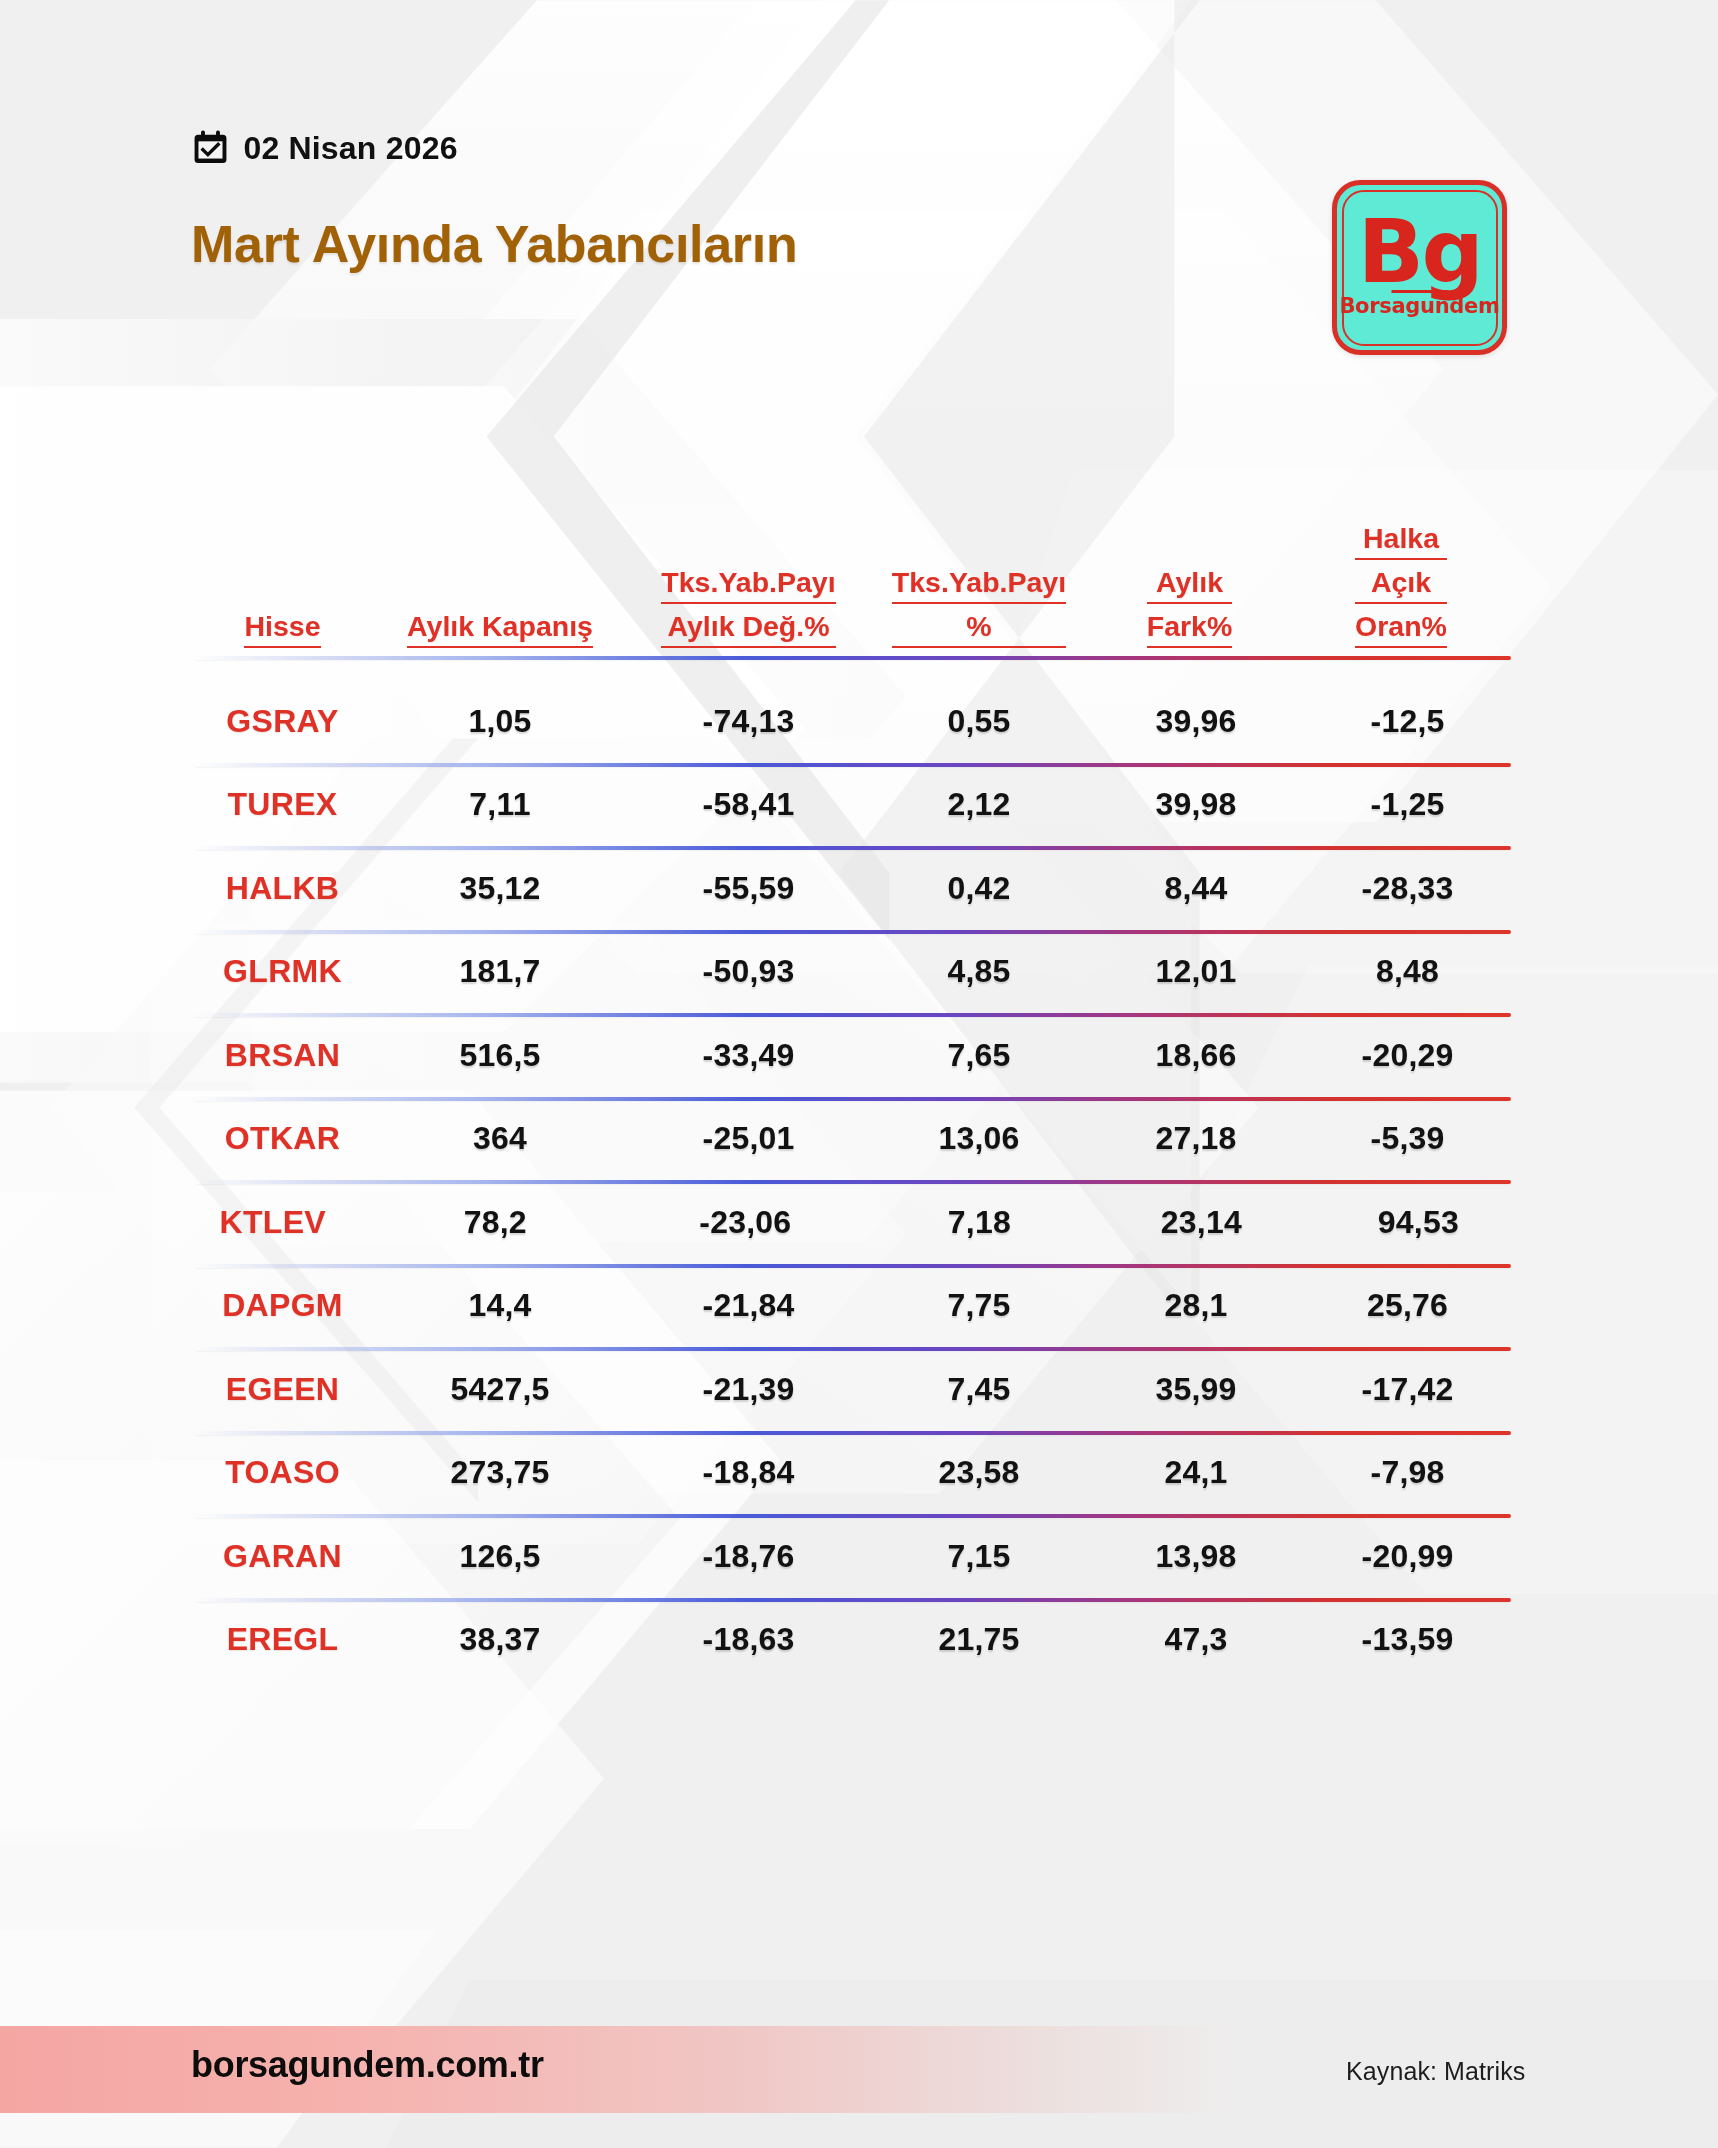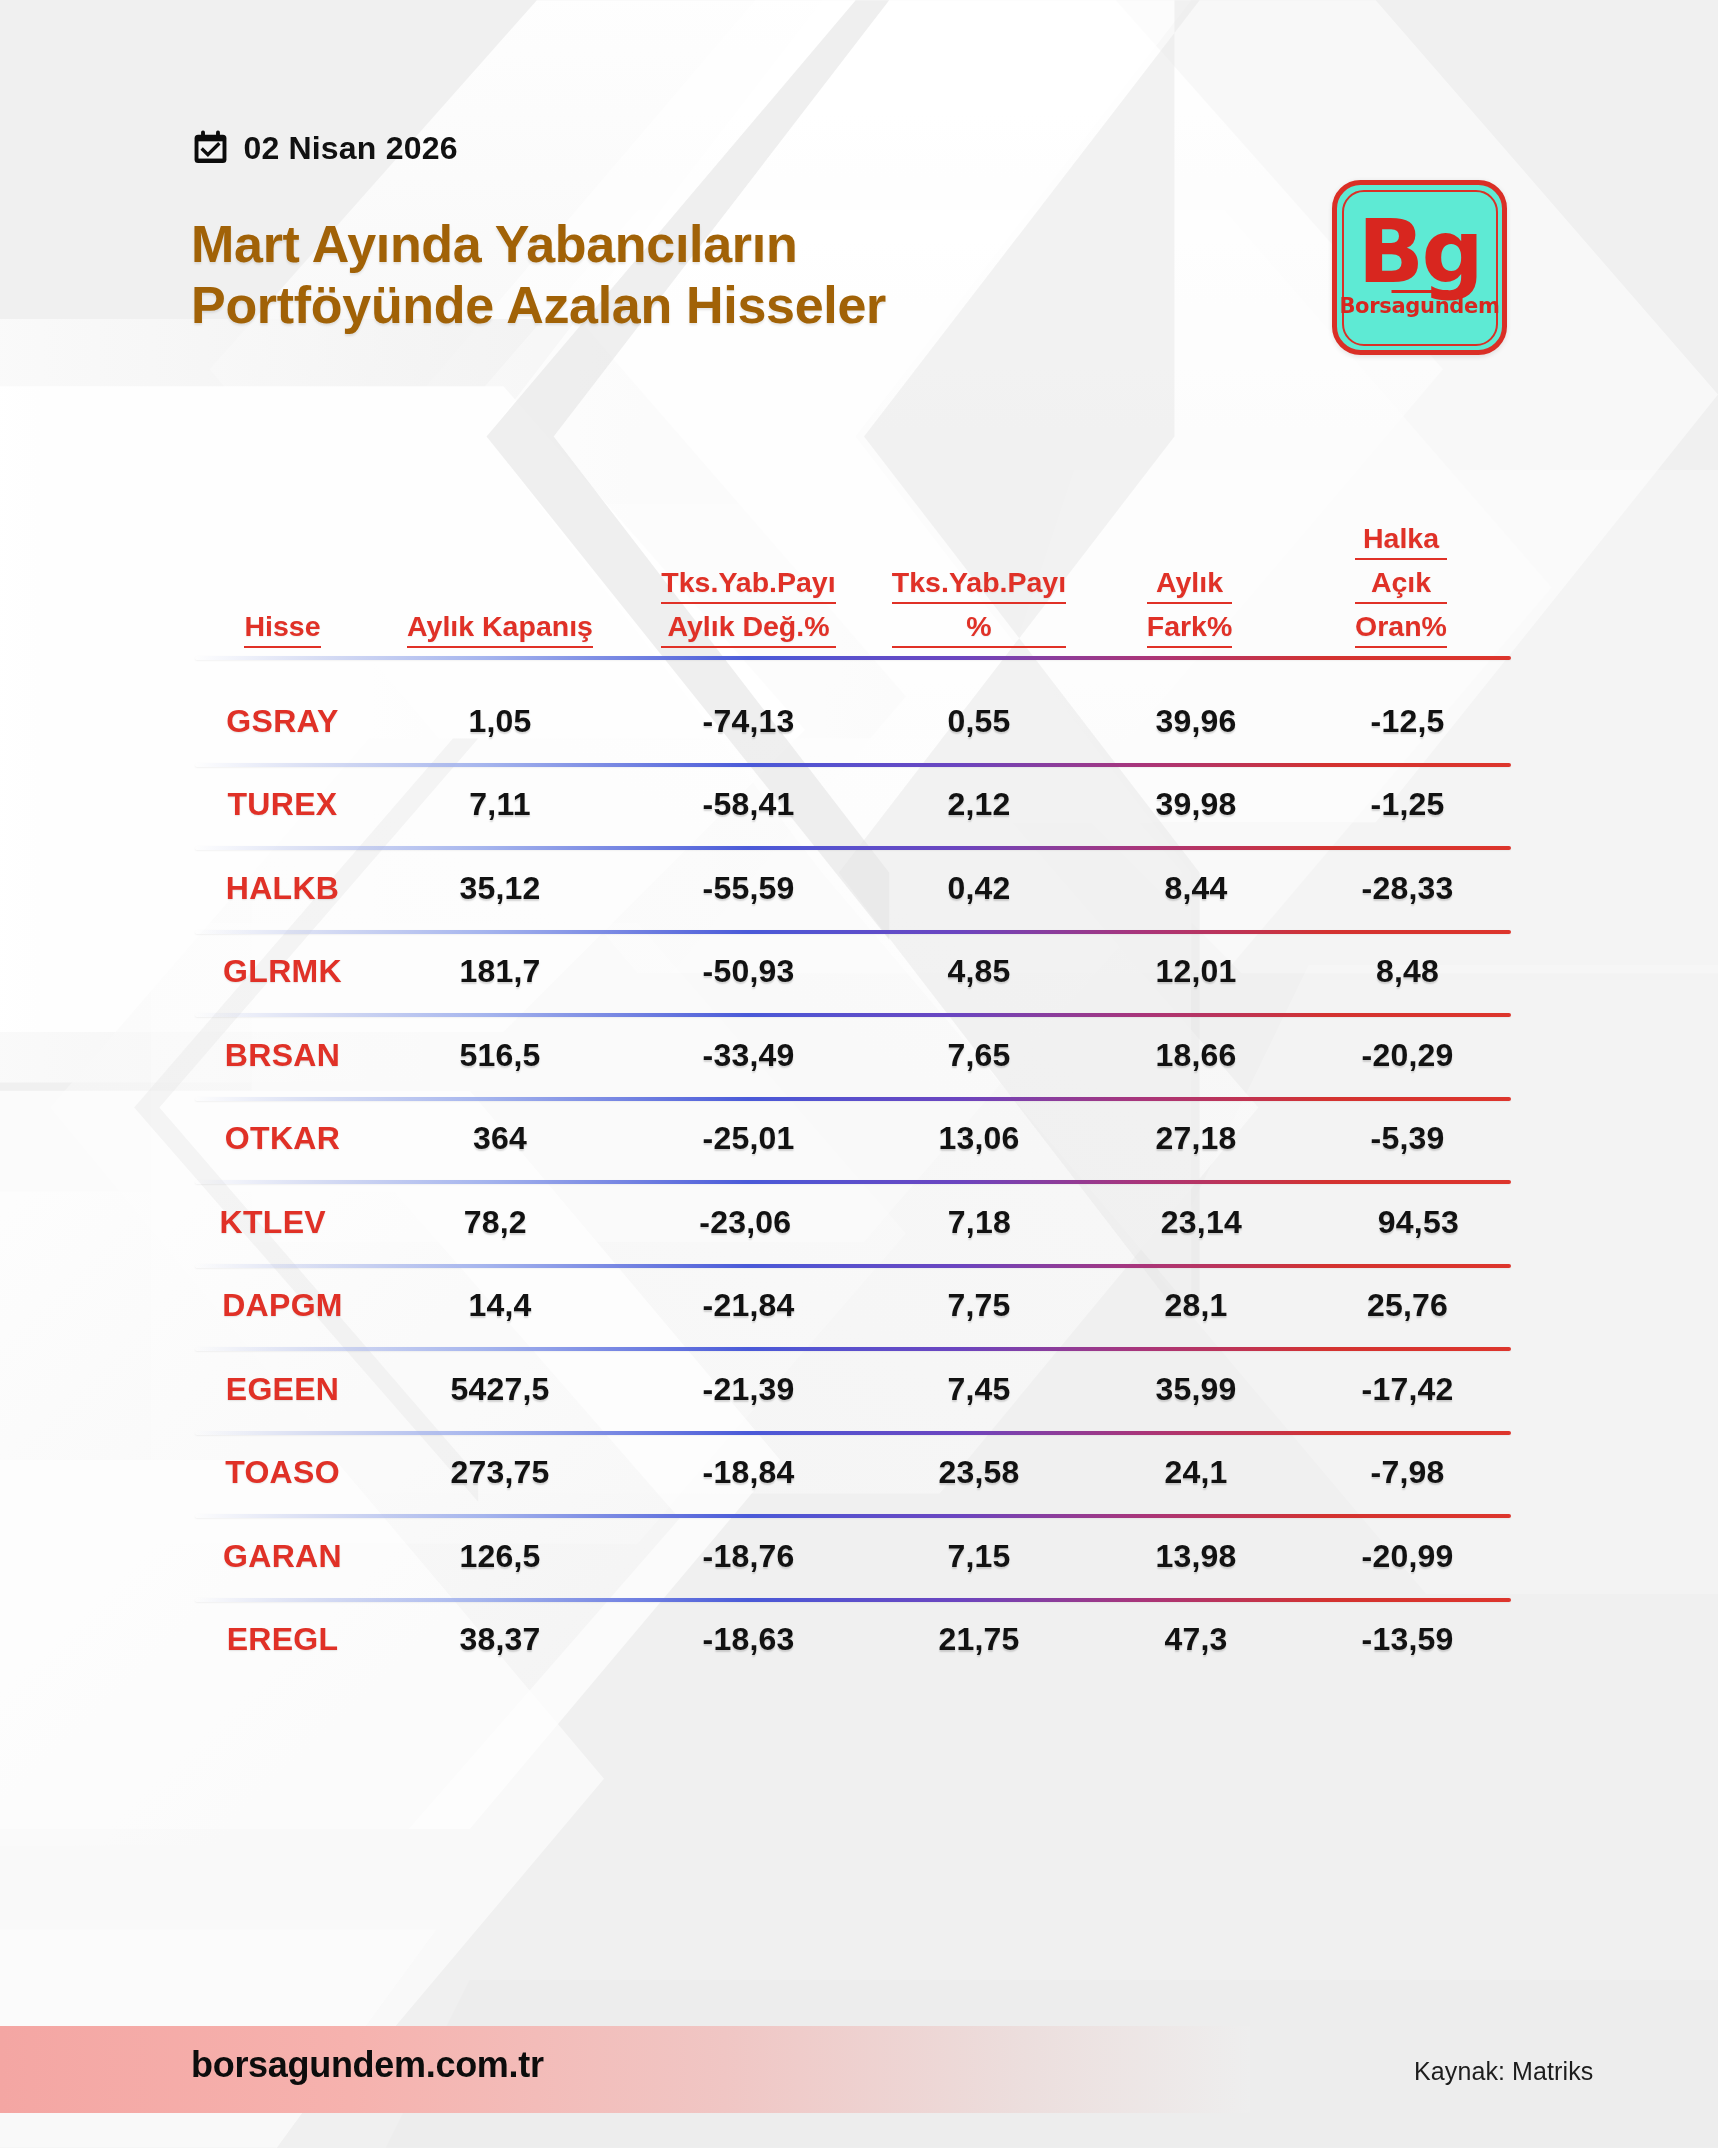--- a/index.html
+++ b/index.html
@@ -123,21 +123,21 @@
   
   .footer-band{
     position:absolute;left:0;top:2026px;width:1250px;height:87px;
     background:linear-gradient(to right,#f4a6a3 0%,#f6b2ae 28%,#f0c6c4 58%,#ecdedd 82%,#eeeeee 100%);
   }
   .footer-url{
     position:absolute;left:191px;top:2044px;
     font-size:36px;font-weight:700;color:#0d0d0d;letter-spacing:-0.3px;
   }
   .source{
-    position:absolute;left:1414px;top:2057px;
+    position:absolute;left:1346px;top:2057px;
     font-size:25px;font-weight:400;color:#1d1d1d;letter-spacing:0.1px;
   }
 </style>
 </head>
 <body>
 
 <div id="bg">
   <svg viewBox="0 0 2048 2560" xmlns="http://www.w3.org/2000/svg">
     <defs>
       <linearGradient id="gA" x1="0" y1="0" x2="1" y2="1">
@@ -197,21 +197,20 @@
       <rect x="4.6" y="8.2" width="14.8" height="10.6" fill="#f4f4f4"></rect>
       <rect x="6.2" y="1.6" width="2.4" height="4.2" rx="1.1" fill="#0c0c0c"></rect>
       <rect x="15.4" y="1.6" width="2.4" height="4.2" rx="1.1" fill="#0c0c0c"></rect>
       <path d="M7.3 13.4 L10.4 16.4 L16.7 10.1" stroke="#0c0c0c" stroke-width="2.1" stroke-linecap="square" stroke-linejoin="miter" fill="none"></path>
     </svg>
     <div class="date-text">02 Nisan 2026</div>
   </div>
 
   <div class="title">
     <span class="l1">Mart Ayında Yabancıların</span>
-    <span class="l2">Portföyünde Azalan Hisseler</span>
   </div>
 
   <div class="logo">
     <div class="logo-inner">
       <div class="logo-bg">Bg</div>
       <div class="logo-word">Borsagundem</div>
     </div>
   </div>
 
   <div class="table">

